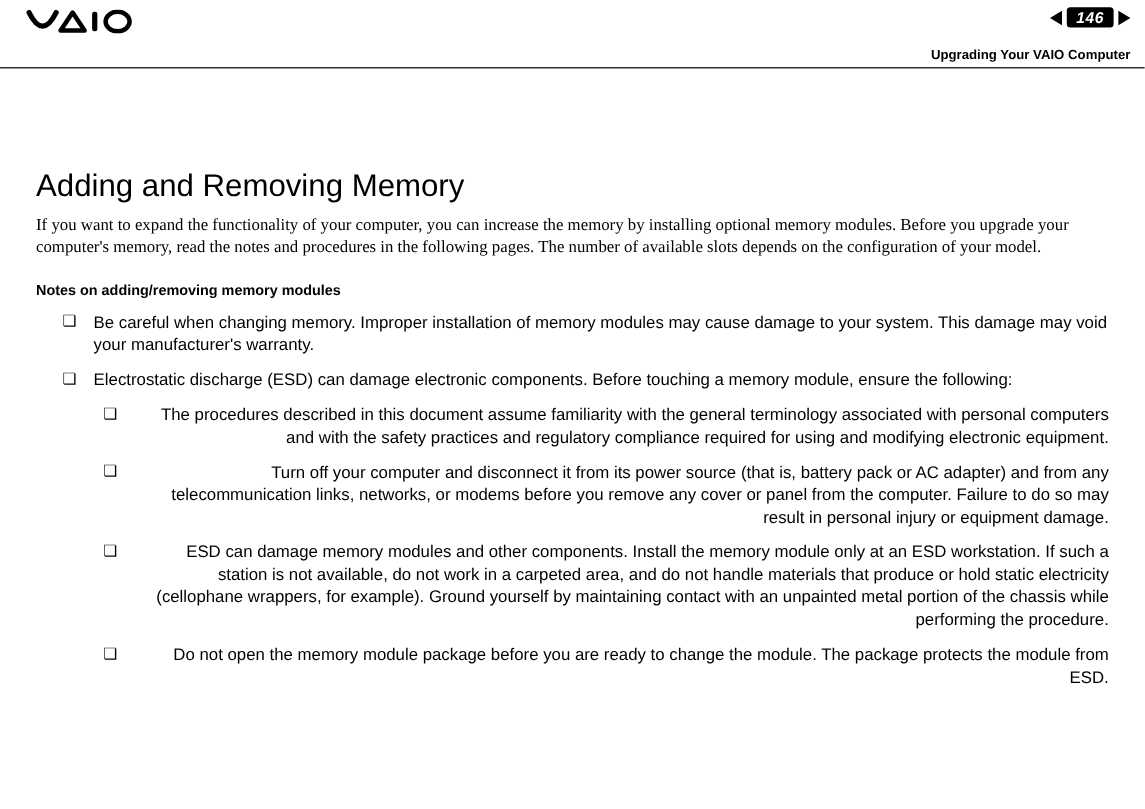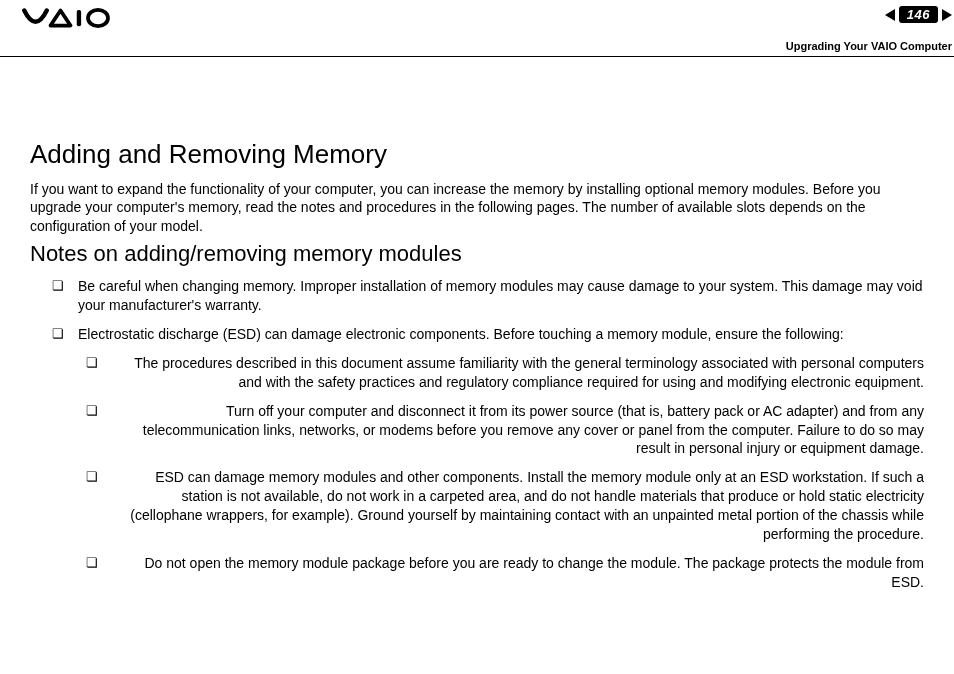--- a/index.html
+++ b/index.html
@@ -8,21 +8,21 @@
     background: #fff;
     width: 954px;
     height: 674px;
     overflow: hidden;
     color: #000;
   }
   .header {
     display: flex;
     justify-content: space-between;
     align-items: flex-start;
-    padding: 6px 2px 4px 10px;
+    padding: 6px 12px 4px 10px;
     border-bottom: 1px solid #000;
   }
   .logo {
     display: flex;
     align-items: center;
     height: 24px;
     padding-left: 8px;
   }
   .logo svg { height: 20px; }
   .header-right {
@@ -61,25 +61,26 @@
   }
   h1 {
     font-size: 26px;
     font-weight: normal;
     margin-bottom: 10px;
     margin-top: 44px;
   }
   .intro {
     font-size: 14px;
     line-height: 1.35;
-    margin-bottom: 5px;
+    margin-bottom: 18px;
+    font-family: Liberation Serif, serif;
   }
   h2 {
-    font-size: 22px;
-    font-weight: normal;
+    font-size: 12px;
+    font-weight: bold;
     margin-bottom: 10px;
   }
   ul.notes {
     list-style: none;
     padding-left: 22px;
   }
   ul.notes > li {
     position: relative;
     font-size: 14px;
     line-height: 1.35;

